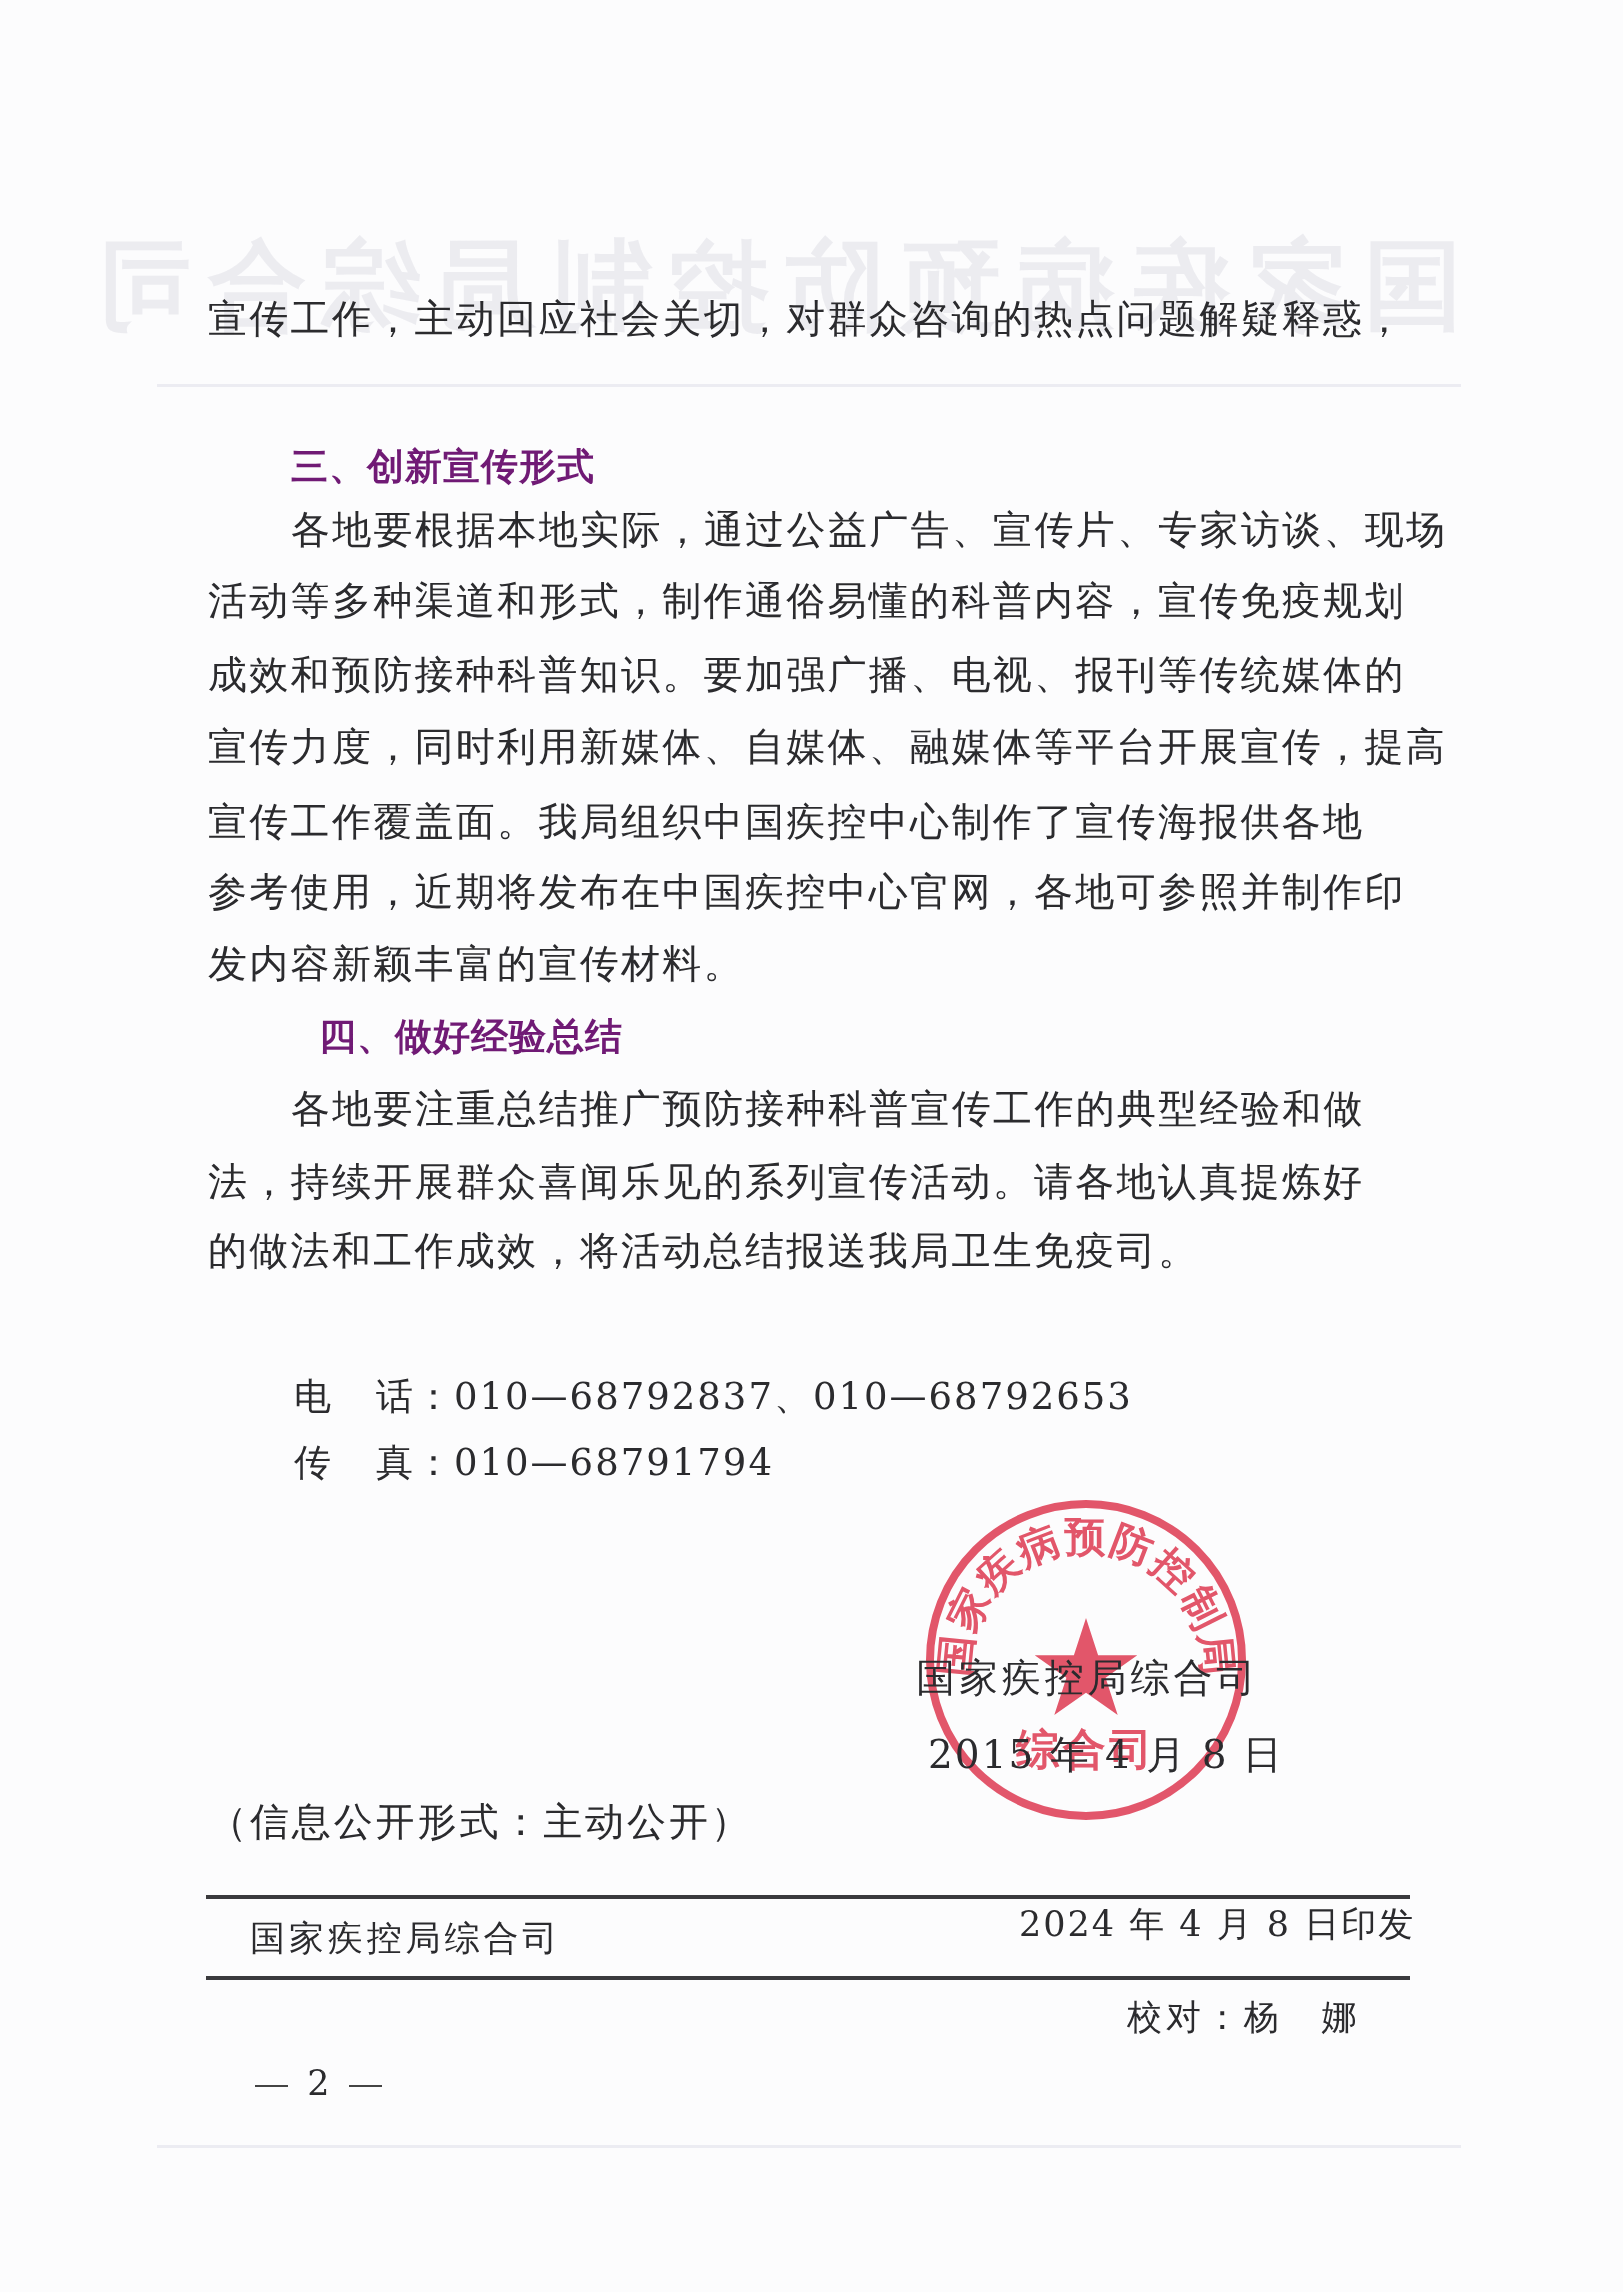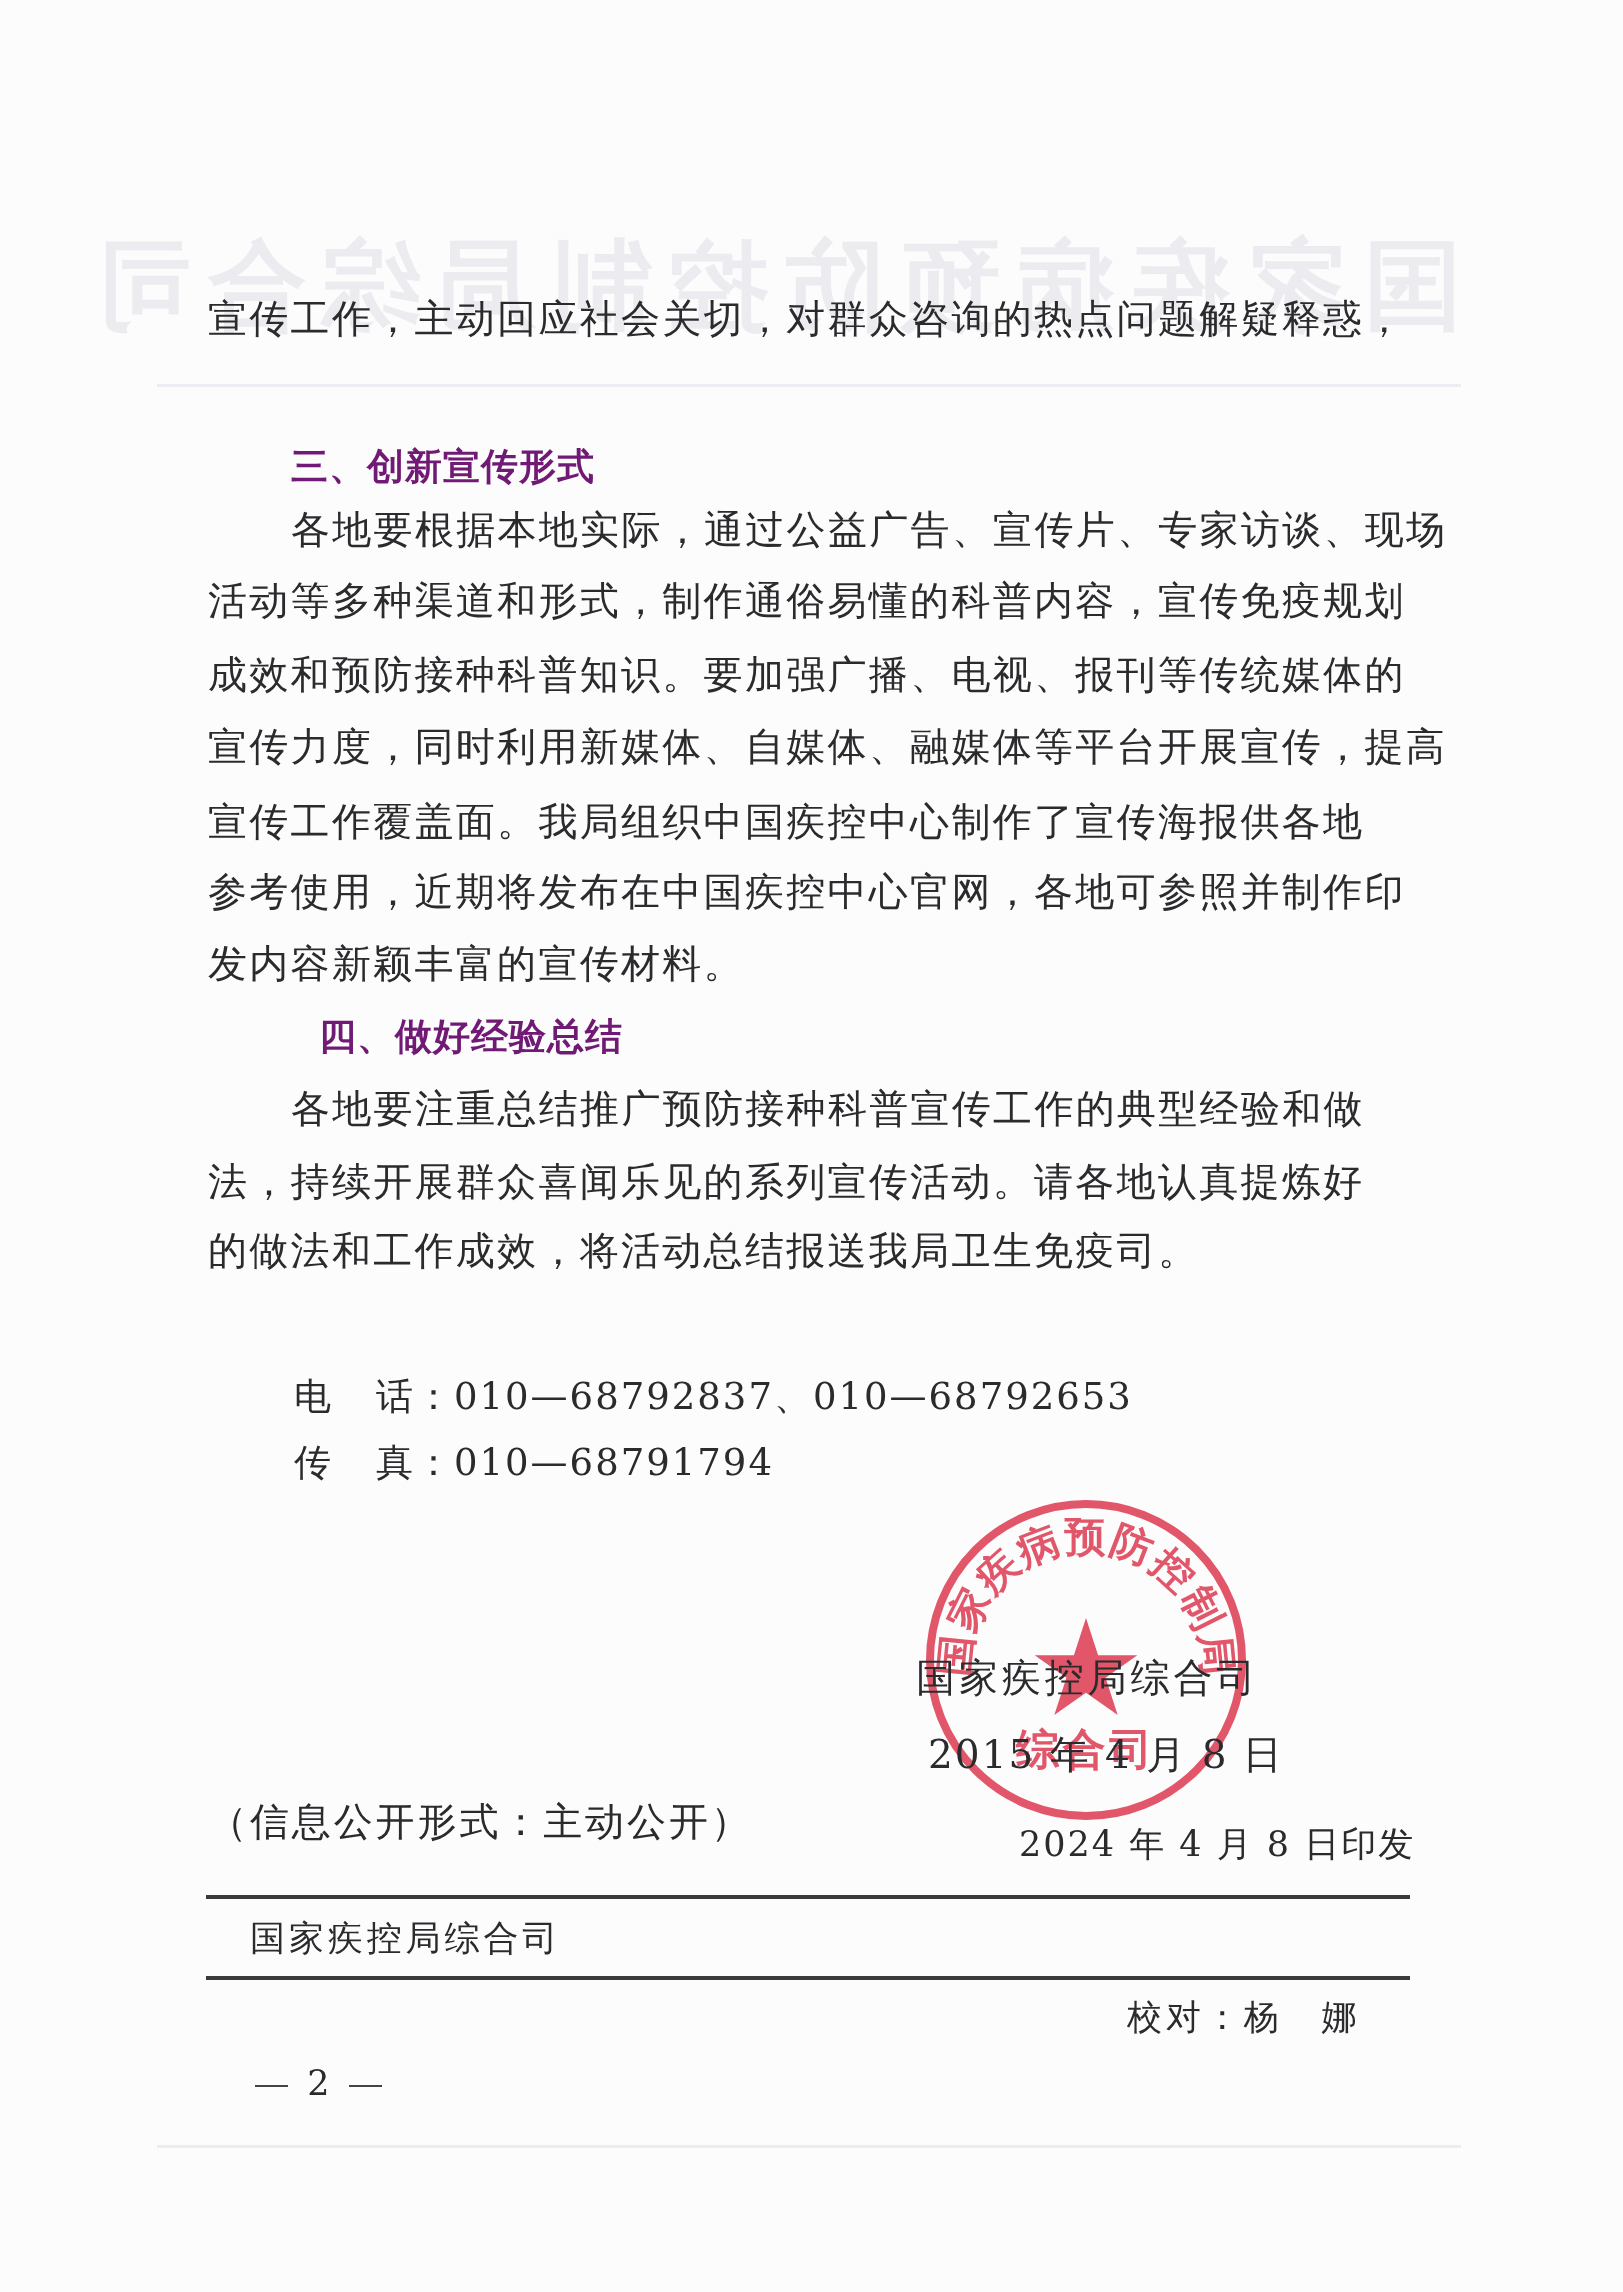--- a/index.html
+++ b/index.html
@@ -70,21 +70,21 @@
     </svg>
   </div>
 
   <div class="sig" style="left:916px; top:1654px;">国家疾控局综合司</div>
   <div class="sig" style="left:928px; top:1731px; letter-spacing:2px;">2015 年 4 月 8 日</div>
 
   <div class="line" style="left:208px; top:1798px; letter-spacing:2.9px;">（信息公开形式：主动公开）</div>
 
   <div class="rule" style="top:1895px;"></div>
   <div class="footer-text" style="left:250px; top:1917px;">国家疾控局综合司</div>
-  <div class="footer-text" style="left:1019px; top:1823px; letter-spacing:2px;">2024 年 4 月 8 日印发</div>
+  <div class="footer-text" style="left:1019px; top:1903px; letter-spacing:2px;">2024 年 4 月 8 日印发</div>
   <div class="rule" style="top:1976px;"></div>
   <div class="footer-text" style="left:1127px; top:1996px;">校对：杨　娜</div>
 
   <div class="pagenum">
     <span class="dash"></span><span>2</span><span class="dash"></span>
   </div>
 </div>
 
 
 </body></html>

